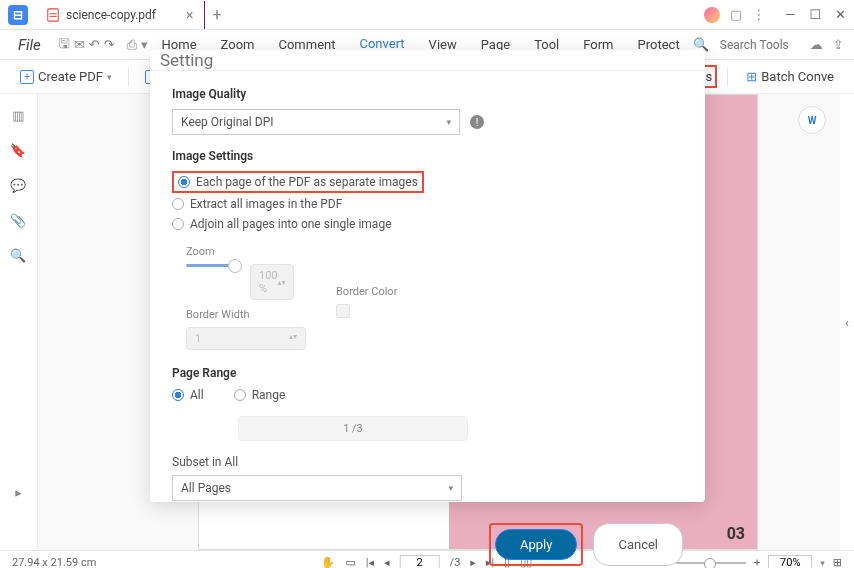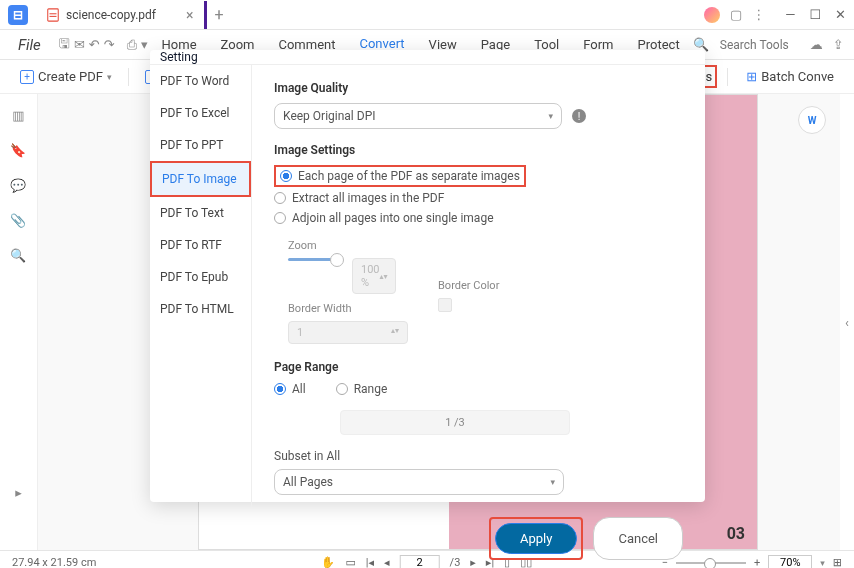--- a/index.html
+++ b/index.html
@@ -1,20 +1,20 @@
 <!DOCTYPE html>
 <html><head>
   <meta charset="utf-8">
   <style>
     * { margin: 0; padding: 0; box-sizing: border-box; font-family: -apple-system, BlinkMacSystemFont, "Segoe UI", Roboto, sans-serif; }
     body { width: 854px; height: 568px; position: relative; background: #fff; overflow: hidden; font-size: 13px; color: #333; }
     
     .titlebar { display: flex; align-items: center; height: 30px; border-bottom: 1px solid #e5e5e5; padding: 0 8px; }
     .app-icon { width: 20px; height: 20px; background: #4285f4; border-radius: 4px; display: flex; align-items: center; justify-content: center; color: #fff; font-size: 12px; font-weight: bold; margin-right: 8px; }
-    .tab { display: flex; align-items: center; padding: 0 10px; height: 28px; border-right: 3px solid #4c1d95; font-size: 12px; color: #444; }
+    .tab { display: flex; align-items: center; padding: 0 10px; height: 28px; border-right: 1px solid #4c1d95; font-size: 12px; color: #444; }
     .tab-icon { width: 14px; height: 14px; margin-right: 6px; }
     .tab-close { margin-left: 30px; color: #888; cursor: pointer; font-size: 14px; }
     .tab-add { margin-left: 8px; color: #888; font-size: 16px; }
     .titlebar-right { margin-left: auto; display: flex; gap: 10px; align-items: center; }
     .titlebar-right .tb-icon { width: 16px; height: 16px; border-radius: 50%; }
     .win-controls { display: flex; gap: 14px; margin-left: 10px; color: #666; }
     
     .menubar { display: flex; align-items: center; height: 30px; padding: 0 12px; gap: 4px; border-bottom: 1px solid #e5e5e5; }
     .menu-file { font-size: 15px; color: #444; padding: 0 6px; font-style: italic; }
     .menu-icon { width: 18px; height: 18px; display: flex; align-items: center; justify-content: center; color: #888; }
@@ -44,28 +44,28 @@
     .statusbar { height: 24px; border-top: 1px solid #e5e5e5; display: flex; align-items: center; padding: 0 12px; font-size: 11px; color: #666; }
     .status-center { position:absolute; left:50%; transform:translateX(-50%); display:flex; align-items:center; gap:10px; }
     .page-input { width: 40px; height: 16px; border: 1px solid #ccc; text-align: center; font-size: 11px; }
     .status-right { margin-left:auto; display:flex; align-items:center; gap:8px; }
     .zoom-slider { width:70px; height:2px; background:#bbb; position:relative; }
     .zoom-slider::after { content:""; position:absolute; left:40%; top:-4px; width:10px; height:10px; border-radius:50%; background:#fff; border:1px solid #999;}
     .zoom-input { width:44px; height:16px; border:1px solid #ccc; font-size:11px; text-align:center; }
     
     
     .modal { position: absolute; left: 150px; top: 50px; width: 555px; height: 452px; background: #fff; box-shadow: 0 4px 20px rgba(0,0,0,0.15); border-radius: 4px; display: flex; flex-direction: column; }
-    .modal-header { height: 26px; display: flex; align-items: center; padding: 0 10px; font-size: 12px; color: #0f172a; border-bottom: 1px solid #eee; }
+    .modal-header { height: 26px; display: flex; align-items: center; padding: 0 10px; font-size: 17px; color: #737373; border-bottom: 1px solid #eee; }
     .modal-body { flex: 1; display: flex; }
     .modal-sidebar { width: 102px; border-right: 1px solid #eee; }
     .sb-item { padding: 9px 10px; font-size: 12px; color: #444; cursor: pointer; }
     .sb-item.active { background: #eaf3fd; color: #2b7de9; border: 2px solid #e74c3c; }
     .modal-content { flex: 1; padding: 12px 22px; overflow: auto; }
     .section-title { font-size: 12px; font-weight: 600; color: #333; margin-bottom: 8px; margin-top: 4px; }
-    .select { display: flex; align-items: center; justify-content: space-between; border: 1px solid #ccc; border-radius: 8px; padding: 5px 8px; width: 288px; font-size: 12px; color: #555; gap: 40px; }
+    .select { display: flex; align-items: center; justify-content: space-between; border: 1px solid #ccc; border-radius: 0; padding: 5px 8px; width: 288px; font-size: 12px; color: #555; gap: 40px; }
     .info-icon { display:inline-flex; width:14px; height:14px; border-radius:50%; background:#888; color:#fff; font-size:10px; align-items:center; justify-content:center; margin-left:10px; vertical-align:middle;}
     .radio-row { display: flex; align-items: center; gap: 6px; margin-bottom: 6px; font-size: 12px; color: #555; }
     .radio { width: 12px; height: 12px; border-radius: 50%; border: 1.5px solid #aaa; display:inline-block; }
     .radio.checked { border-color: #2b7de9; background: radial-gradient(circle, #2b7de9 45%, #fff 50%); }
     .highlight-red { border: 2px solid #e74c3c; padding: 2px 4px; display: inline-flex; }
     .field-label { font-size: 11px; color: #888; margin-bottom: 6px; margin-top: 8px;}
     .slider-row { display: flex; align-items: flex-start; gap: 14px; }
     .slider-track { width: 50px; height: 3px; background: #7ca9dd; border-radius: 2px; position: relative; }
     .slider-track::after { content:""; position:absolute; right:-6px; top:-5px; width:12px; height:12px; border-radius:50%; background:#fff; border:1.5px solid #bbb;}
     .disabled-box { background: #f2f2f2; border: 1px solid #e3e3e3; border-radius: 4px; padding: 4px 8px; font-size: 11px; color: #bbb; width: 44px; display:flex; justify-content:space-between; align-items:center;}
@@ -197,30 +197,20 @@
     <span>+</span>
     <input class="zoom-input" value="70%" style="">
     <span class="caret">▾</span>
     <span>⊞</span>
   </div>
 </div>
 
 <div class="modal">
   <div class="modal-header">Setting</div>
   <div class="modal-body">
-    <div class="modal-sidebar">
-      <div class="sb-item">PDF To Word</div>
-      <div class="sb-item">PDF To Excel</div>
-      <div class="sb-item">PDF To PPT</div>
-      <div class="sb-item active">PDF To Image</div>
-      <div class="sb-item">PDF To Text</div>
-      <div class="sb-item">PDF To RTF</div>
-      <div class="sb-item">PDF To Epub</div>
-      <div class="sb-item">PDF To HTML</div>
-    </div>
     <div class="modal-content">
       <div class="section-title">Image Quality</div>
       <div style="display:flex; align-items:center;">
         <div class="select">
           <span>Keep Original DPI</span>
           <span class="caret">▾</span>
         </div>
         <span class="info-icon">!</span>
       </div>
 

